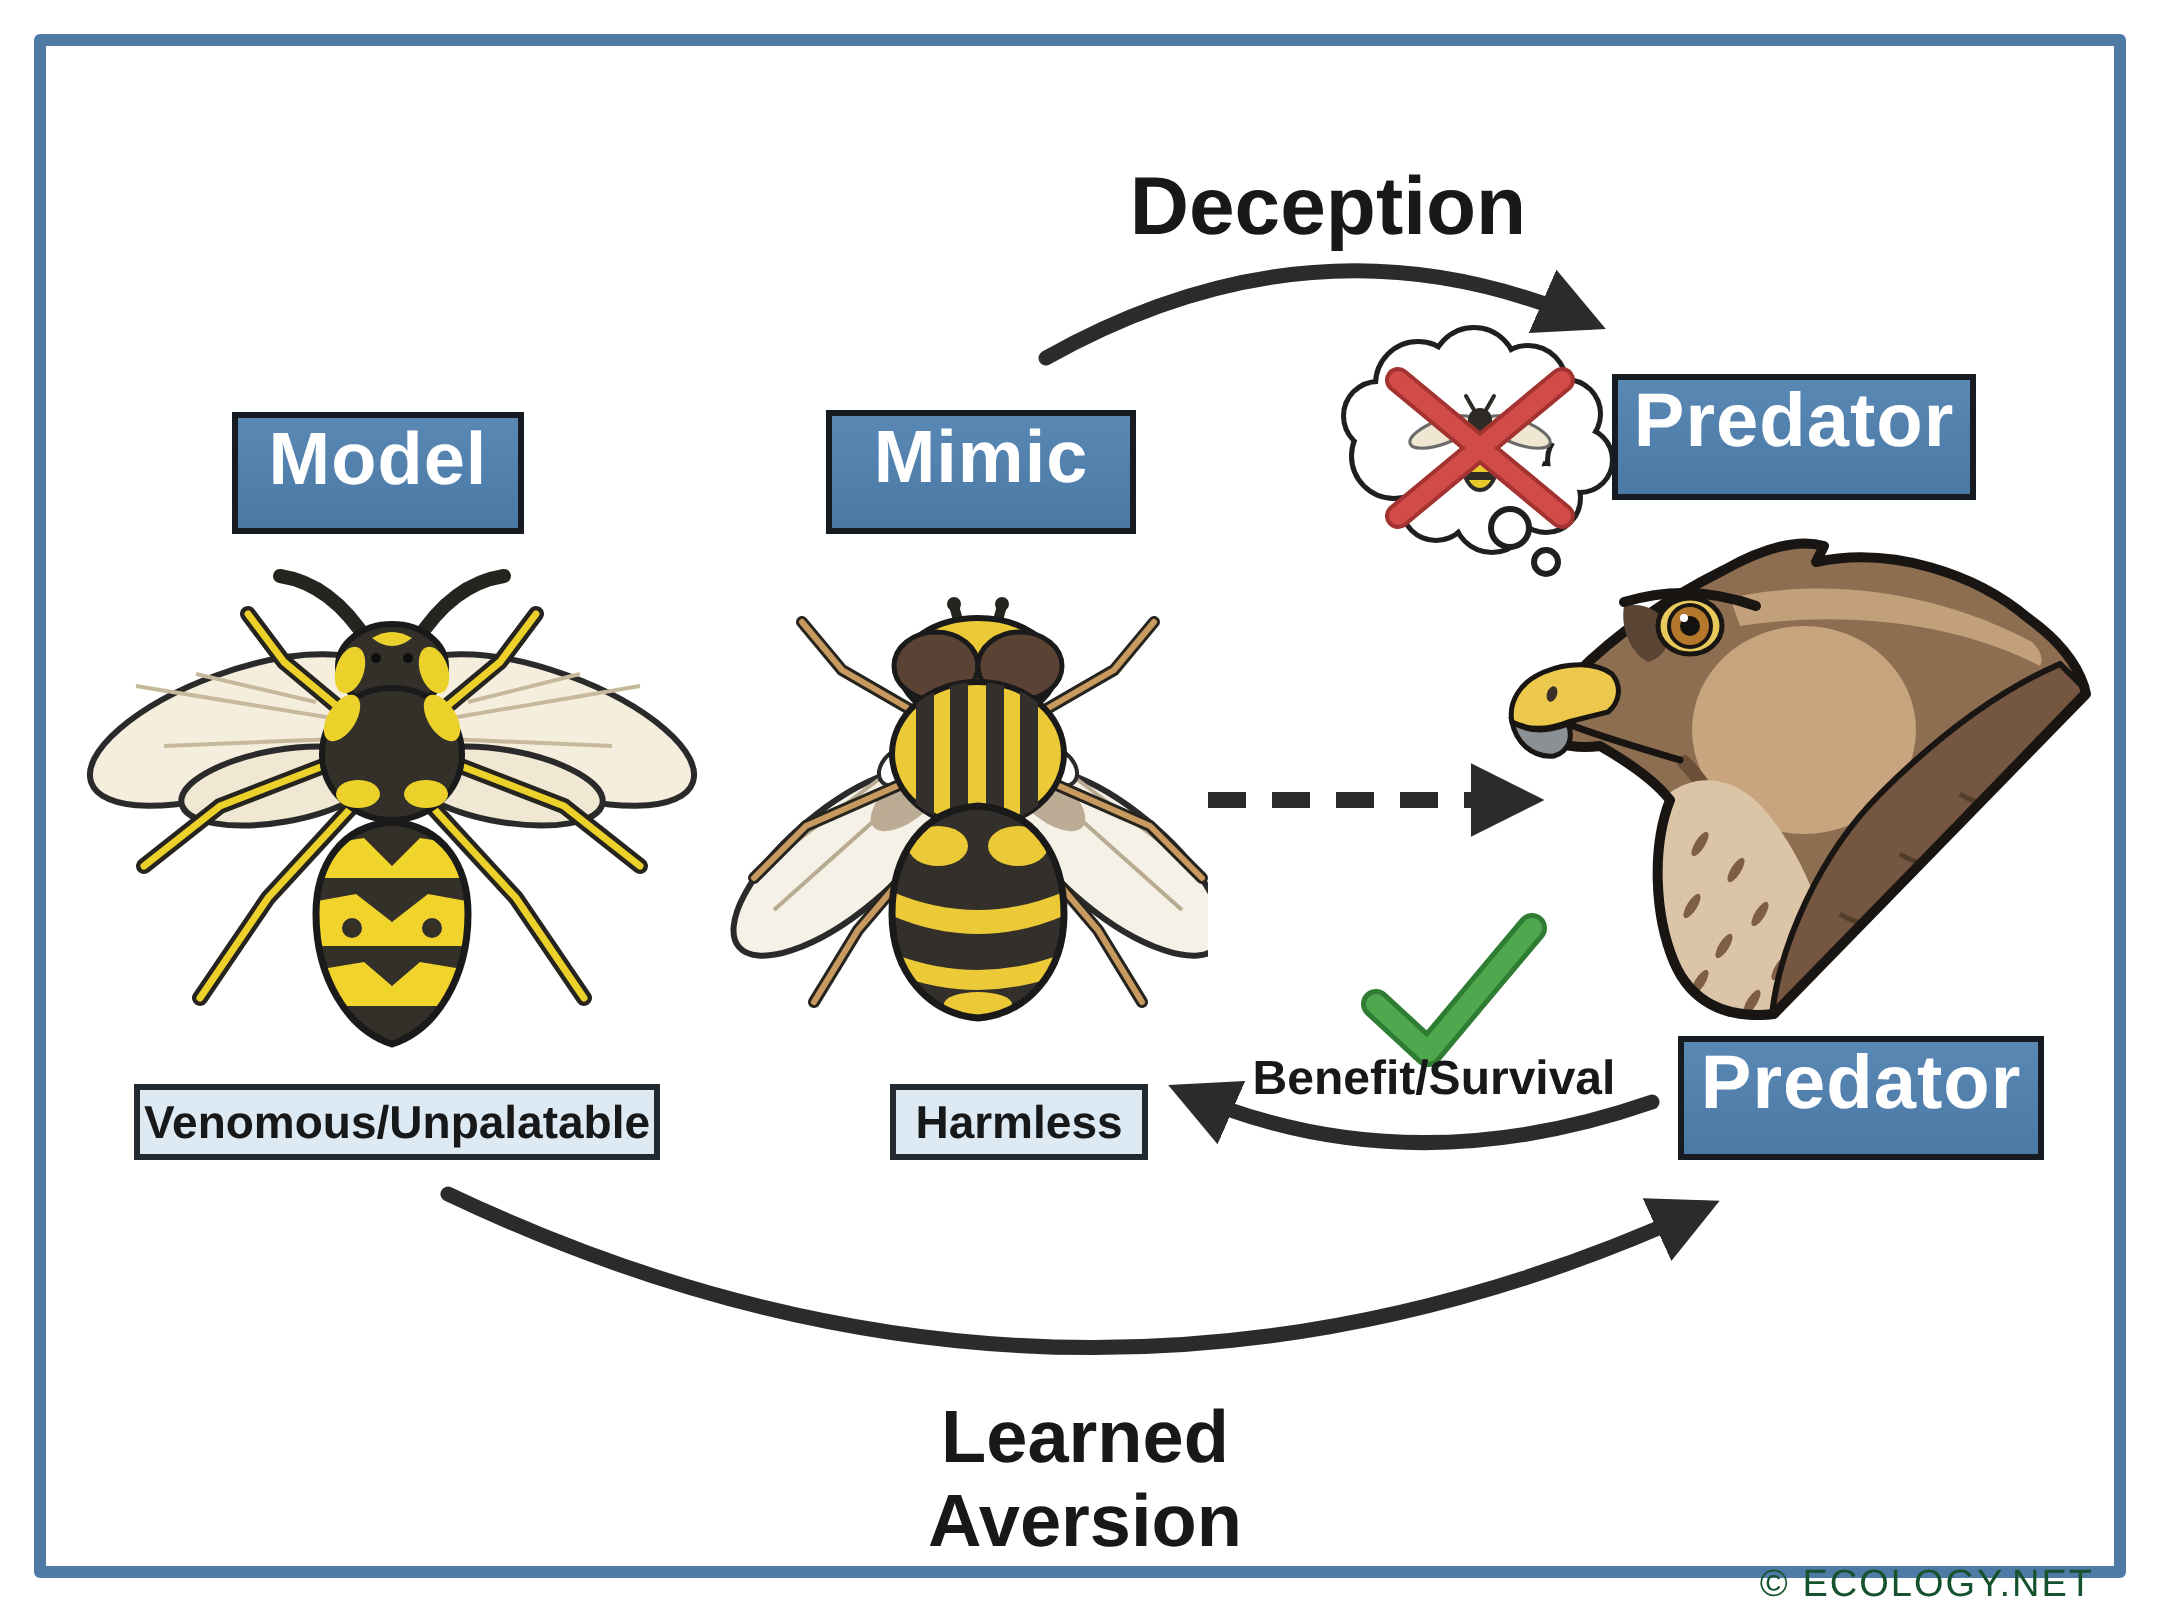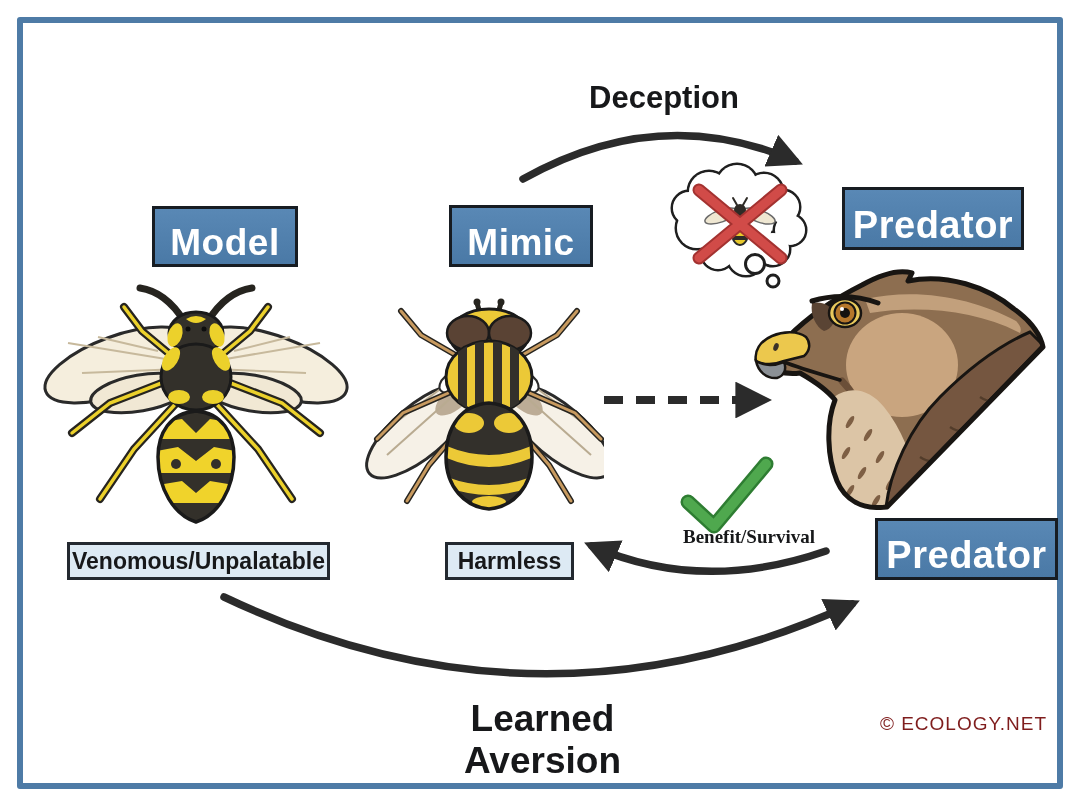--- a/index.html
+++ b/index.html
@@ -12,43 +12,42 @@
     position:absolute; left:17px; top:17px; width:1046px; height:772px;
     border:6px solid #4e7ba6; border-radius:3px; box-sizing:border-box;
     background:#ffffff; z-index:0;
   }
   .art { position:absolute; z-index:1; }
   .art svg { width:100%; height:100%; display:block; }
   .blue-box {
     position:absolute; z-index:2; box-sizing:border-box;
     background:linear-gradient(#5988b5, #4a79a6);
     border:3px solid #171c22; color:#ffffff; font-weight:bold;
-    display:flex; align-items:flex-end; justify-content:center;
+    display:flex; align-items:flex-start; justify-content:center;
     letter-spacing:0.5px;
-    margin-left:36px;
   }
   .trait-box {
     position:absolute; z-index:2; box-sizing:border-box;
     background:#ddeaf4; border:3px solid #232930; color:#17181a;
     font-weight:bold; display:flex; align-items:center; justify-content:center;
     font-size:23px;
   }
   #model-box    { left:116px; top:206px; width:146px; height:61px; font-size:37px; }
-  #mimic-box    { left:413px; top:205px; width:144px; height:62px; font-size:37px; }
+  #mimic-box    { left:413px; top:205px; width:155px; height:62px; font-size:37px; }
   #predator-top-box    { left:806px; top:187px; width:182px; height:63px; font-size:38px; }
   #predator-bottom-box { left:839px; top:518px; width:183px; height:62px; font-size:38px; }
   #model-trait-box { left:67px;  top:542px; width:263px; height:38px; }
   #mimic-trait-box { left:428px; top:542px; width:129px; height:38px;margin-left:17px; }
   .arrow-label {
     position:absolute; z-index:4; color:#17181a; font-weight:bold; text-align:center;
   }
-  #deception-label { left:539px; top:80px;  width:250px; font-size:31px; }
-  #benefit-label   { left:644px; top:526px; width:210px; font-size:19px;font-family:Liberation Serif, serif; }
+  #deception-label { left:539px; top:80px;  width:250px; font-size:41px; }
+  #benefit-label   { left:612px; top:526px; width:210px; font-size:24px; }
   #learned-label   { left:390px; top:698px; width:305px; font-size:37px; }
-  #credit { position:absolute; z-index:4; right:33px; top:713px; color:#7f1d1d; font-size:19px; letter-spacing:1px; }
+  #credit { position:absolute; z-index:4; right:33px; top:782px; color:#14532d; font-size:19px; letter-spacing:1px; }
   #arrow-layer { position:absolute; left:0; top:0; width:1080px; height:806px; z-index:3; pointer-events:none; }
   #wasp-art     { left:38px;  top:281px; width:312px; height:243px; }
   #hoverfly-art { left:357px; top:295px; width:247px; height:221px; }
   #hawk-art     { left:750px; top:257px; width:296px; height:253px; }
   #bubble-art   { left:645px; top:158px; width:176px; height:136px; z-index:2; }
   #check-art    { left:672px; top:452px; width:106px; height:86px;  z-index:2; }
 </style>
 </head>
 <body>
 

